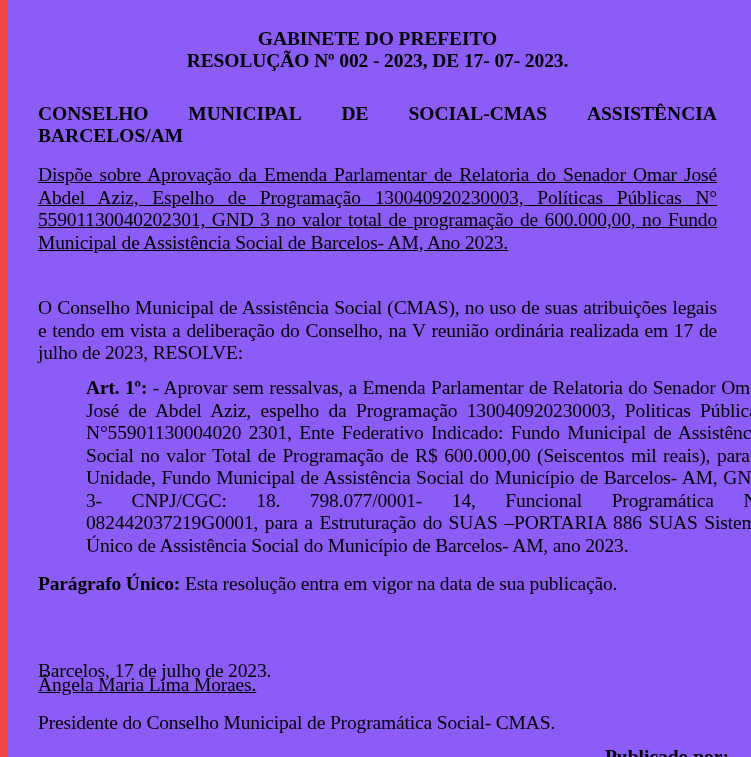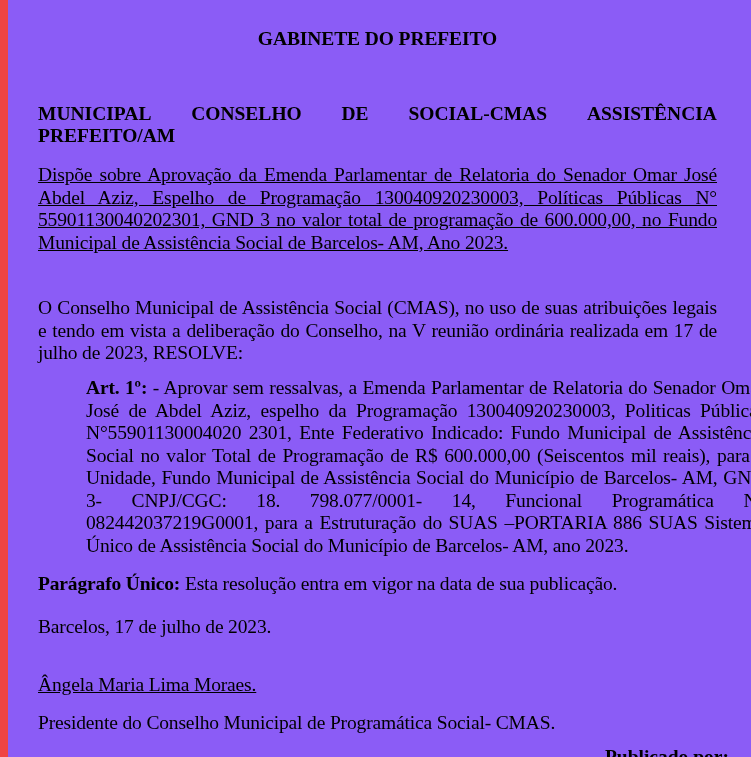--- a/index.html
+++ b/index.html
@@ -64,21 +64,21 @@
       position: absolute;
       left: 0;
       width: 100%;
       text-align: justify;
       letter-spacing: -0.15px;
     }
     .p1 { top: 164px; text-decoration: underline; }
     .p2 { top: 297px; }
     .p3 { top: 377px; margin-left: 48px; }
     .p4 { top: 573px; }
-    .p5 { top: 616px; }
+    .p5 { top: 660px; }
     .p6 { top: 674px; text-decoration: underline; }
     .p7 { top: 712px; }
     .bold { font-weight: bold; }
     .art-num {
       font-weight: bold;
     }
     .published {
       position: absolute;
       right: 22px;
       top: 746px;
@@ -88,31 +88,32 @@
     }
   </style>
 </head>
 <body>
 
 <div class="page">
   <div class="content">
 
     <div class="header">
       <div>GABINETE DO PREFEITO</div>
+      <div>RESOLUÇÃO Nº 002 - 2023, DE 17- 07- 2023.</div>
     </div>
 
     <div class="council-title">
       <div class="line1">
+        <span>CONSELHO</span>
         <span>MUNICIPAL</span>
-        <span>CONSELHO</span>
         <span>DE</span>
         <span>SOCIAL-CMAS</span>
         <span>ASSISTÊNCIA</span>
       </div>
-      <div>PREFEITO/AM</div>
+      <div>BARCELOS/AM</div>
     </div>
 
     <div class="para p1">Dispõe sobre Aprovação da Emenda Parlamentar de Relatoria do Senador Omar José Abdel Aziz, Espelho de Programação 130040920230003, Políticas Públicas N° 55901130040202301, GND 3 no valor total de programação de 600.000,00, no Fundo Municipal de Assistência Social de Barcelos- AM, Ano 2023.</div>
 
     <div class="para p2">O Conselho Municipal de Assistência Social (CMAS), no uso de suas atribuições legais e tendo em vista a deliberação do Conselho, na V reunião ordinária realizada em 17 de julho de 2023, RESOLVE:</div>
 
     <div class="para p3"><span class="bold">Art.</span> <span class="art-num">1º:</span><span> - Aprovar sem ressalvas, a Emenda Parlamentar de Relatoria do Senador Omar José de Abdel Aziz, espelho da Programação 130040920230003, Politicas Públicas N°55901130004020 2301, Ente Federativo Indicado: Fundo Municipal de Assistência Social no valor Total de Programação de R$ 600.000,00 (Seiscentos mil reais), para a Unidade, Fundo Municipal de Assistência Social do Município de Barcelos- AM, GND 3- CNPJ/CGC: 18. 798.077/0001- 14, Funcional Programática N° 082442037219G0001, para a Estruturação do SUAS –PORTARIA 886 SUAS Sistema Único de Assistência Social do Município de Barcelos- AM, ano 2023.</span></div>
 
     <div class="para p4"><span class="bold">Parágrafo Único:</span><span> Esta resolução entra em vigor na data de sua publicação.</span></div>
 

